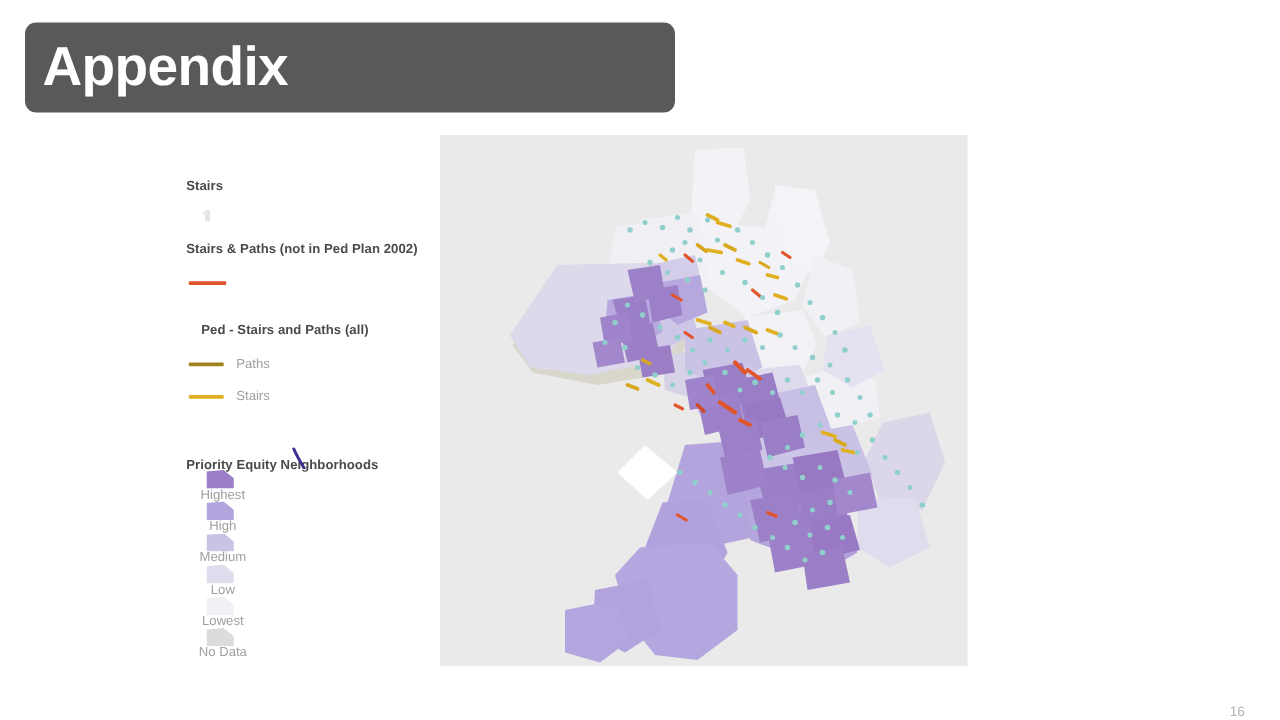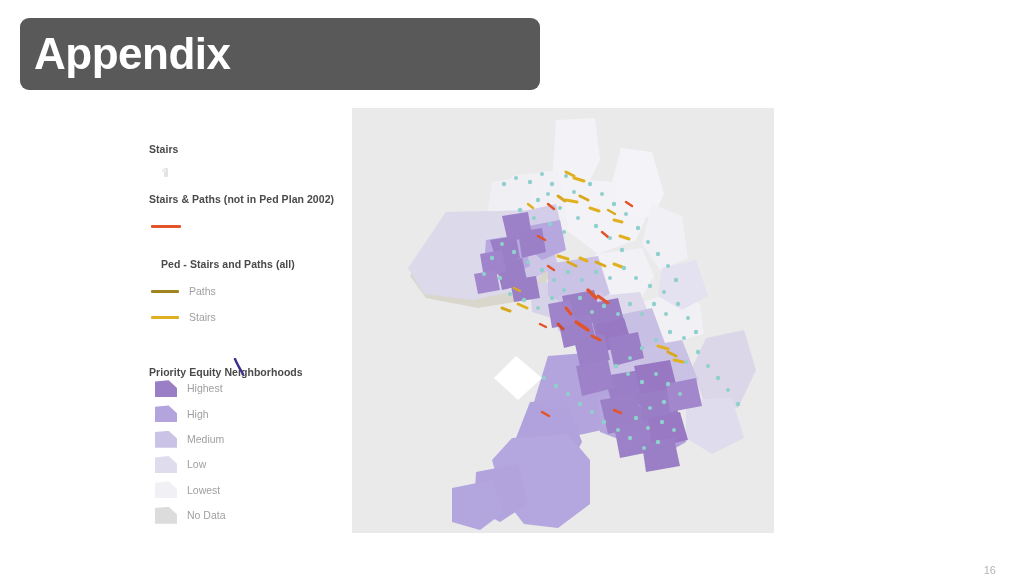--- a/index.html
+++ b/index.html
@@ -124,20 +124,21 @@
   .grp-peq { position: absolute; left: 0px; top: 235px; margin-top: 18px; }
   .peq-list {
     position: absolute;
     left: 0px;
     top: 262px;
   }
   .peq-row {
     display: flex;
     align-items: center;
     height: 25.3px;
+    flex-direction: column;
   }
   .peq-swatch {
     width: 22px;
     height: 17px;
     margin-left: 6px;
     clip-path: polygon(0% 8%, 62% 0%, 100% 46%, 100% 100%, 0% 100%);
   }
   .peq-label {
     font-size: 10.5px;
     color: #a0a0a0;

